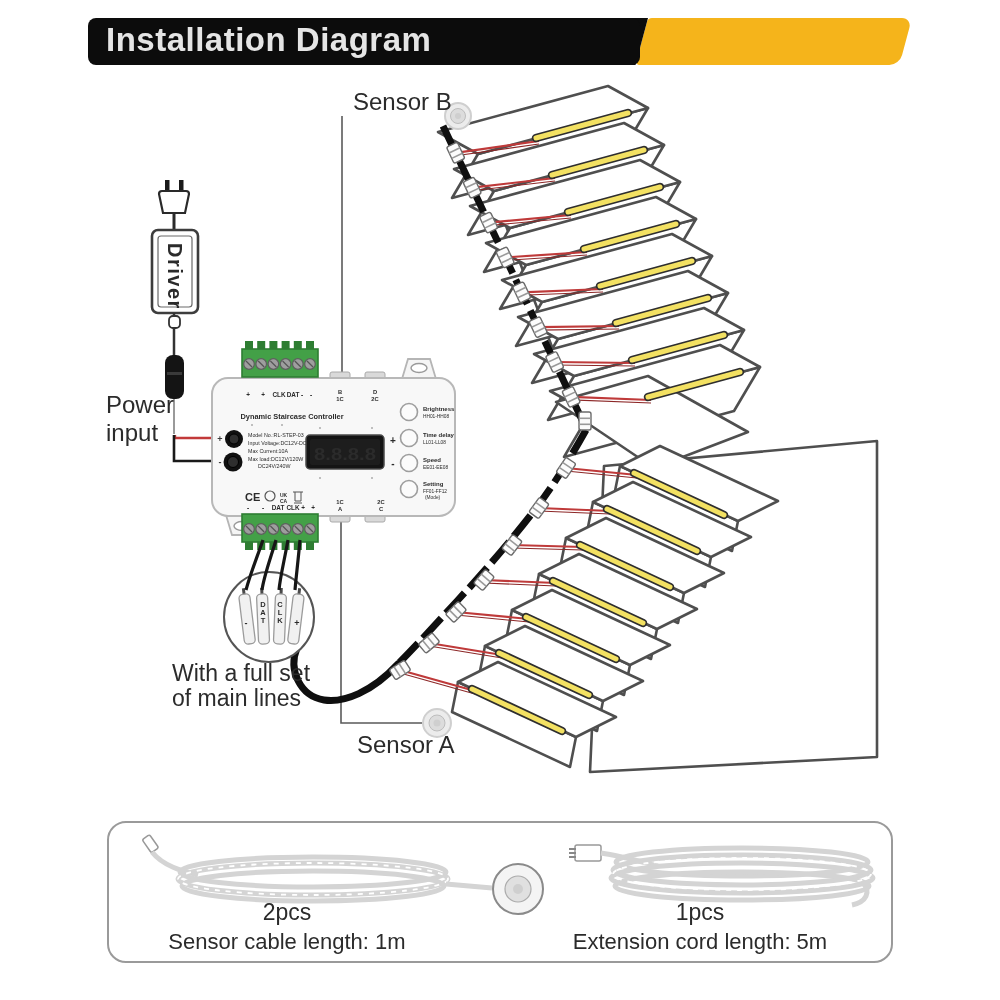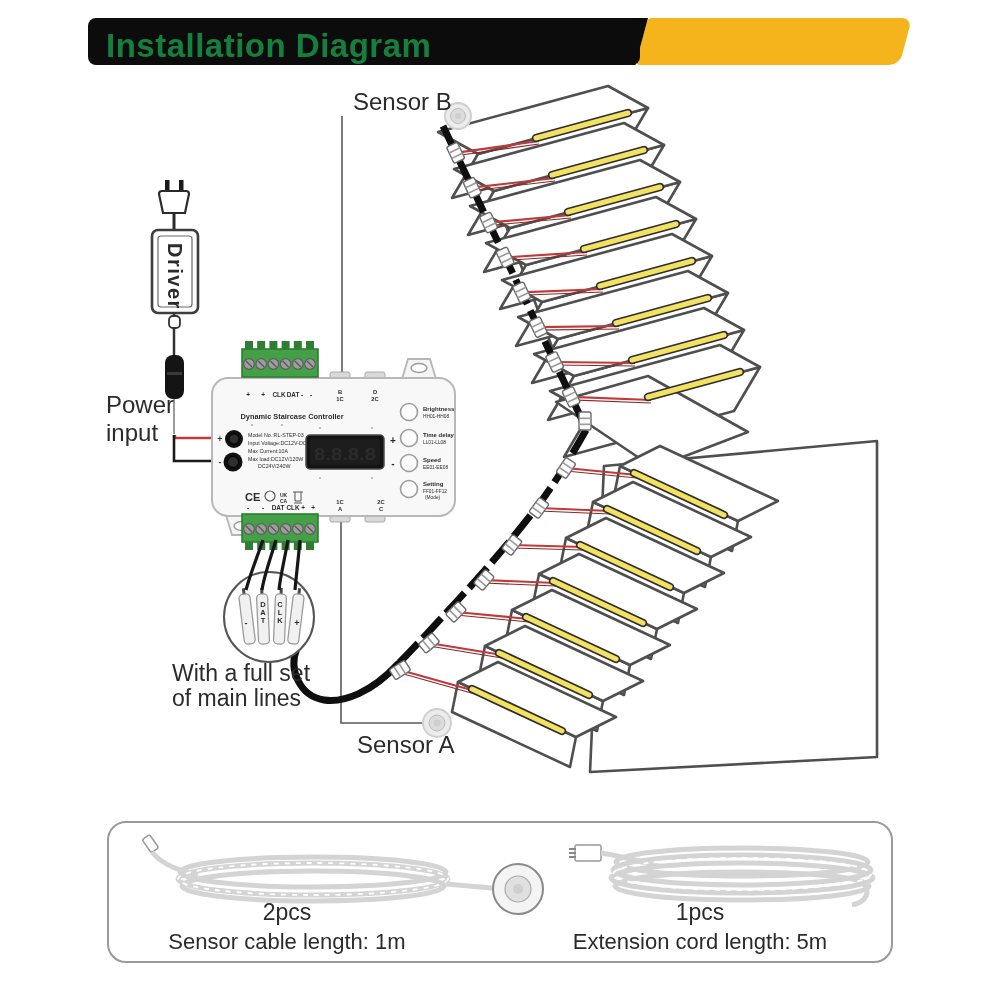--- a/index.html
+++ b/index.html
@@ -6,21 +6,21 @@
   .page{position:relative;width:1000px;height:1000px;background:#ffffff;overflow:hidden;
         font-family:"Liberation Sans",sans-serif;}
   
   .banner-box{position:absolute;left:88px;top:18px;width:552px;height:47px;
         background:#0C0C0C;border-radius:8px;z-index:3;}
   .banner-slant{position:absolute;left:598px;top:18px;width:50px;height:47px;
         background:#0C0C0C;transform:skewX(-15deg);transform-origin:0 0;z-index:3;}
   .banner-accent{position:absolute;left:648px;top:18px;width:264px;height:47px;
         background:#F5B41B;transform:skewX(-15deg);transform-origin:0 0;
         border-radius:4px 10px 10px 4px;z-index:2;}
-  .banner-title{position:absolute;left:18px;top:9px;color:#15803d;
+  .banner-title{position:absolute;left:18px;top:3px;color:#e5e5e5;
         font-size:33px;font-weight:bold;letter-spacing:.5px;white-space:nowrap;}
   
   svg text{font-family:"Liberation Sans",sans-serif;fill:#2b2b2b;}
   .face{fill:#ffffff;stroke:#4f4f4f;stroke-width:2.6;stroke-linejoin:round;}
   .cable{fill:none;stroke:#0F0F0F;stroke-width:7;stroke-dasharray:27 7;}
   .cable.solid{stroke-dasharray:none;stroke-linecap:round;}
   .wireR{stroke:#BF3A3A;stroke-width:2.2;}
   .wireR2{stroke:#8c2727;stroke-width:1.1;}
   .stripO{stroke:#2e2e2e;stroke-width:8.5;stroke-linecap:round;}
   .stripI{stroke:#F3E162;stroke-width:5;stroke-linecap:round;}

